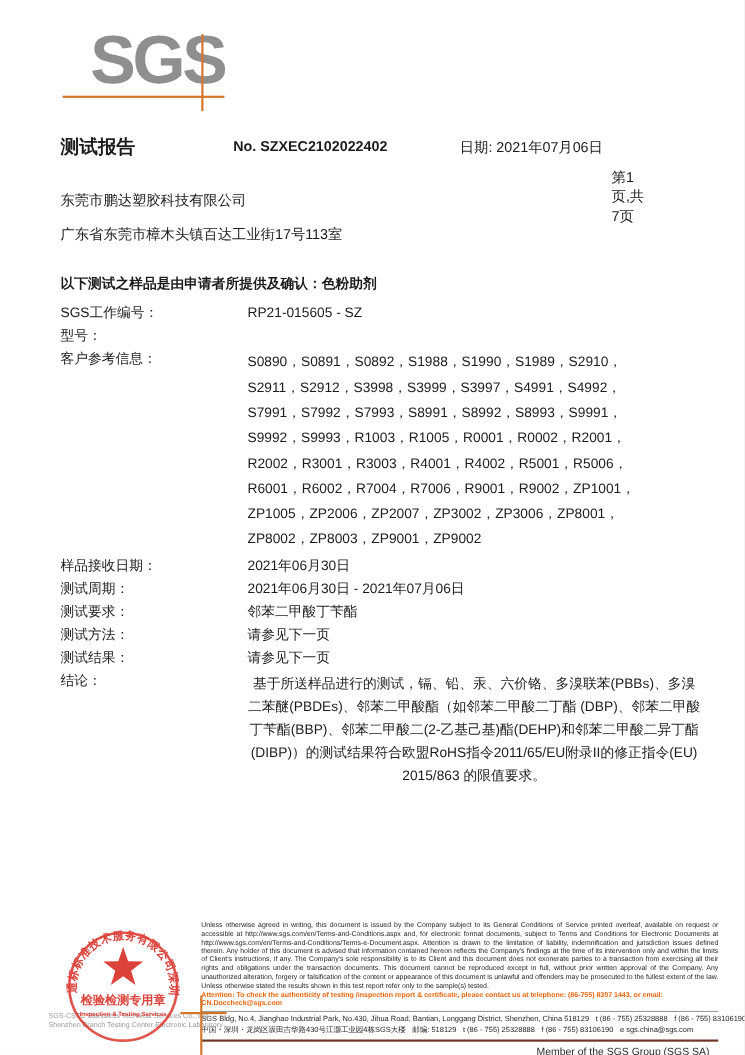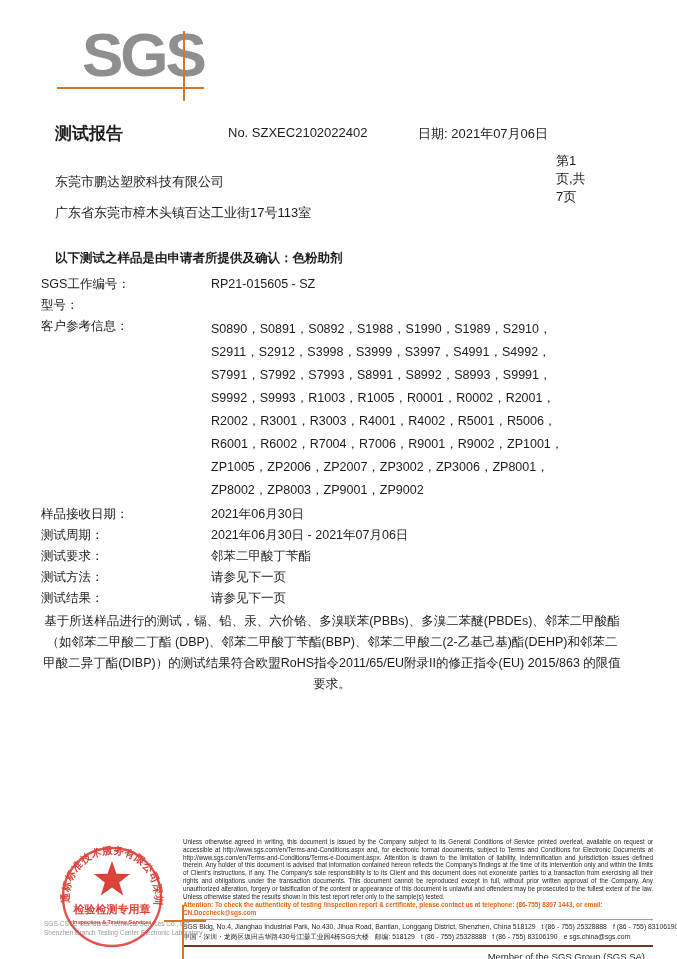--- a/index.html
+++ b/index.html
@@ -11,29 +11,29 @@
   
   .logo-text{
     position:absolute;left:82px;top:24px;font-size:62px;font-weight:bold;
     color:#8f8f8f;letter-spacing:-3px;line-height:62px;
   }
   .logo-hline{position:absolute;left:57px;top:87px;width:147px;height:2px;background:#d4762c;}
   .logo-vline{position:absolute;left:183px;top:31px;width:2px;height:70px;background:#d4762c;}
   
   .hdr{position:absolute;top:122px;left:0;width:590px;height:22px;font-size:13px;}
   .hdr .title{position:absolute;left:55px;top:0;font-size:17px;font-weight:bold;}
-  .hdr .no{position:absolute;left:228px;top:3px;}
+  .hdr .no{position:absolute;left:212px;top:3px;font-weight:bold;}
   .hdr .date{position:absolute;left:418px;top:3px;}
   .hdr .page-no{position:absolute;left:556px;top:3px;margin-top:27px;}
   
   .applicant{position:absolute;left:55px;top:166px;font-size:13px;line-height:31px;}
   
   .intro{position:absolute;left:55px;top:250px;font-size:12.5px;font-weight:bold;}
   
-  .rows{position:absolute;left:41px;top:276px;width:582px;font-size:12.5px;}
+  .rows{position:absolute;left:55px;top:276px;width:582px;font-size:12.5px;}
   .row{display:flex;margin-bottom:4px;}
   .row .lbl{width:170px;flex:0 0 170px;line-height:17px;}
   .row .val{flex:1;line-height:17px;}
   .row.multi .val div{line-height:23px;}
   .row.para .val{line-height:21px;text-align:center;}
   
   .stamp{position:absolute;left:56px;top:838px;width:112px;height:116px;z-index:5;opacity:.93;}
   .lab-name{position:absolute;left:44px;top:919px;width:175px;font-size:6.5px;
     color:#9a9a9a;line-height:9px;z-index:2;}
   
@@ -106,20 +106,21 @@
     </div>
     <div class="row">
       <div class="lbl">测试方法：</div>
       <div class="val">请参见下一页</div>
     </div>
     <div class="row">
       <div class="lbl">测试结果：</div>
       <div class="val">请参见下一页</div>
     </div>
     <div class="row para">
+      <div class="lbl">结论：</div>
       <div class="val">基于所送样品进行的测试，镉、铅、汞、六价铬、多溴联苯(PBBs)、多溴二苯醚(PBDEs)、邻苯二甲酸酯（如邻苯二甲酸二丁酯 (DBP)、邻苯二甲酸丁苄酯(BBP)、邻苯二甲酸二(2-乙基己基)酯(DEHP)和邻苯二甲酸二异丁酯(DIBP)）的测试结果符合欧盟RoHS指令2011/65/EU附录II的修正指令(EU) 2015/863 的限值要求。</div>
     </div>
   </div>
 
   <div class="lab-name">
     <div>SGS-CSTC Standards Technical Services Co., Ltd.</div>
     <div>Shenzhen Branch Testing Center Electronic Laboratory</div>
   </div>
 
   <svg class="stamp" viewBox="0 0 112 116">

